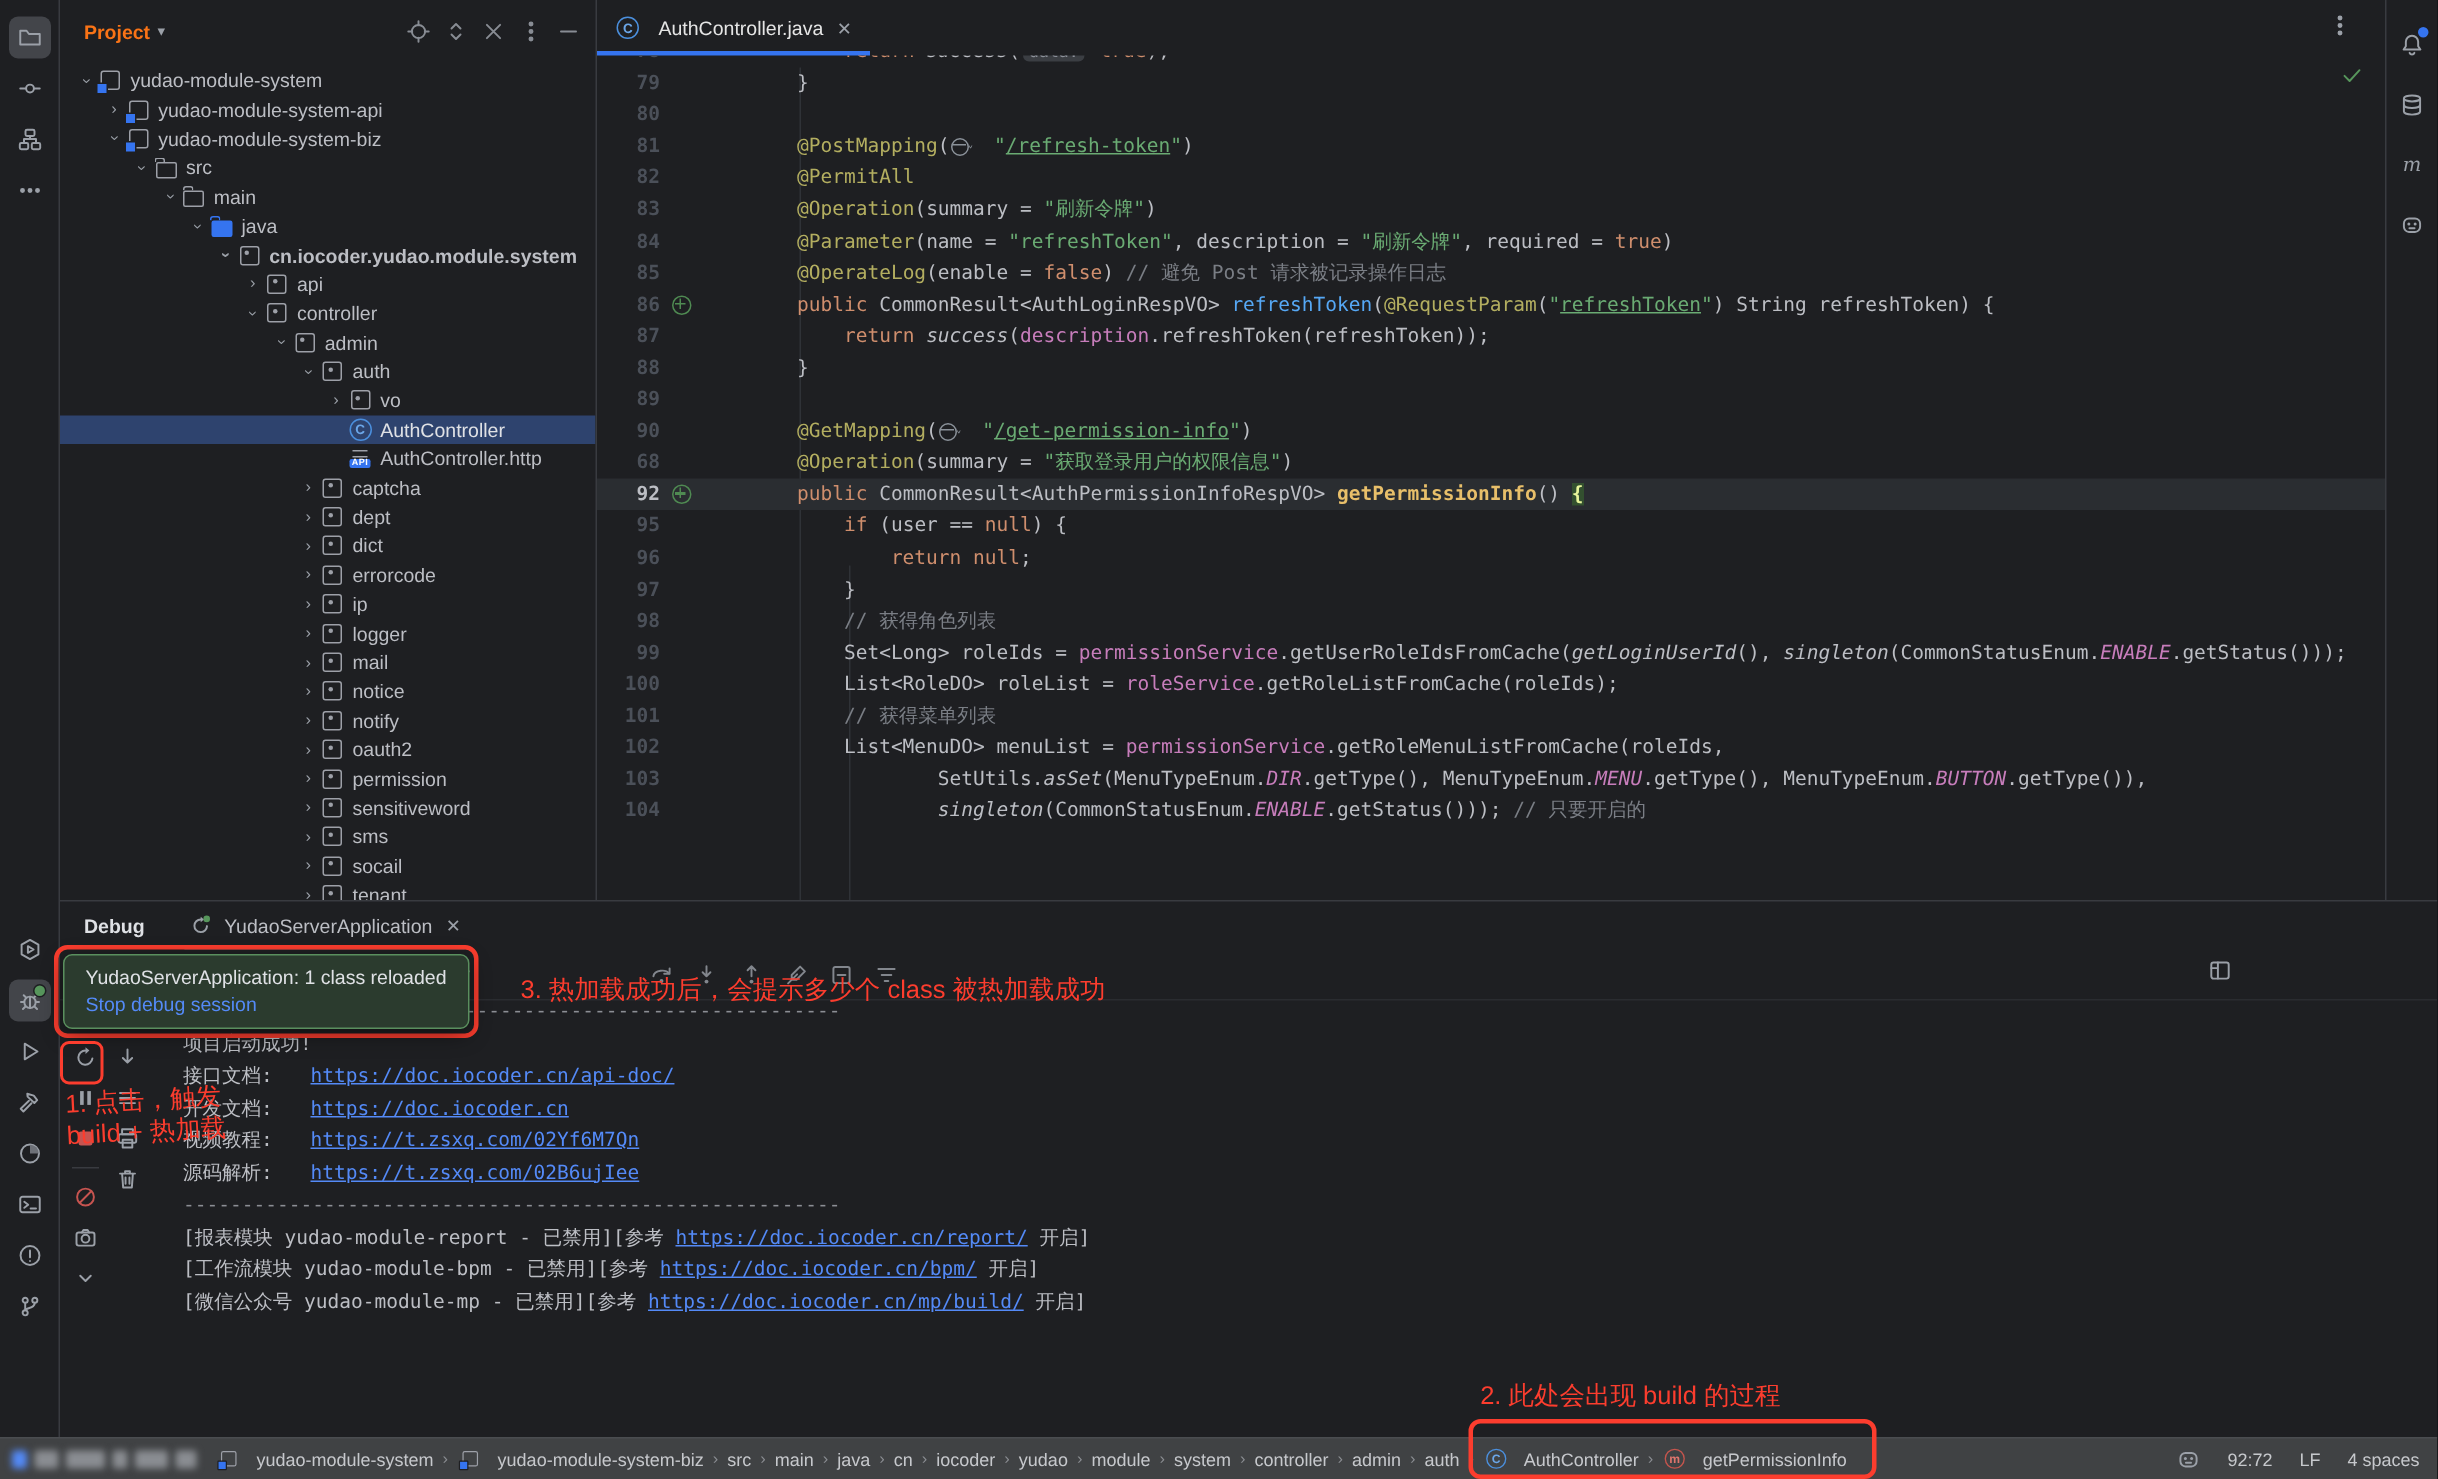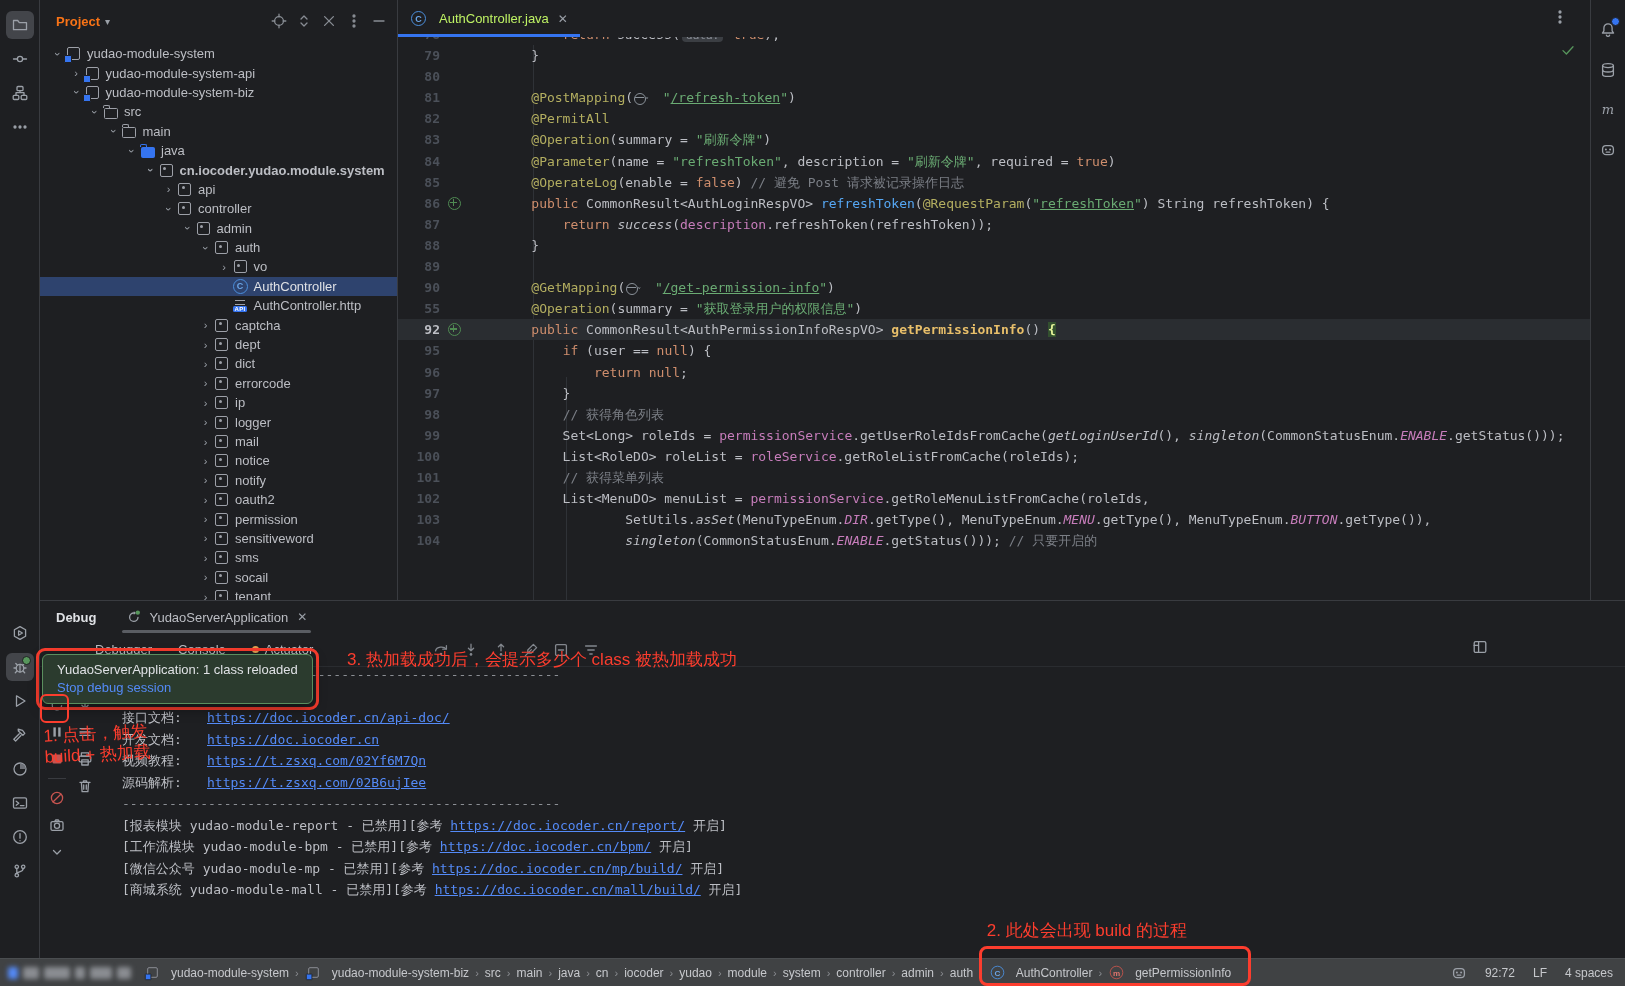--- a/index.html
+++ b/index.html
@@ -36,21 +36,21 @@
   .b-class{width:13px;height:13px;border-radius:50%;border:1.5px solid #4b8fdd;color:#6ba6e8;font-size:9px;font-weight:bold;display:flex;align-items:center;justify-content:center;}
   .b-method{width:13px;height:13px;border-radius:50%;border:1.5px solid #c4554d;color:#e0756d;font-size:9px;font-weight:bold;display:flex;align-items:center;justify-content:center;}
   .b-http{width:16px;height:13px;display:flex;flex-direction:column;align-items:center;justify-content:flex-end;}
   .b-http::before{content:"";width:10px;height:3px;border-top:1.5px solid #9da0a8;border-bottom:1.5px solid #9da0a8;margin-bottom:1px;}
   .b-http::after{content:"API";font-size:6px;font-weight:bold;color:#fff;background:#3574f0;padding:0 1.5px;border-radius:1.5px;letter-spacing:.3px;}
   
   .editor{position:absolute;left:398px;top:0;width:1192px;height:600px;background:#1e1f22;overflow:hidden;}
   .tabbar{height:37px;display:flex;align-items:stretch;position:relative;}
   .etab{display:flex;align-items:center;gap:7px;padding:0 12px;position:relative;cursor:pointer;}
   .etab .ul{position:absolute;left:0;right:0;bottom:0;height:3px;background:#3574f0;}
-  .etab-label{color:#bef264;}
+  .etab-label{color:#e5e5e5;}
   .etab-close{color:#9ba0a8;font-size:12px;margin-left:2px;}
   .ekebab{position:absolute;right:22px;top:9px;cursor:pointer;}
   .echeck{position:absolute;right:14px;top:42px;}
   .codewrap{position:absolute;left:0;top:37px;right:0;bottom:0;overflow:hidden;}
   .guide{position:absolute;width:1px;background:#2f3237;}
   .codelines{position:absolute;left:0;top:-13px;right:0;font-family:"DejaVu Sans Mono","DejaVu Sans",monospace;font-size:13px;}
   .crow{display:flex;height:21.1px;line-height:21.1px;white-space:pre;}
   .crow.cur{background:#2a2d31;}
   .gut{width:102px;flex:none;display:flex;font-weight:bold;}
   .lnum{width:42px;text-align:right;color:#4b5059;flex:none;}
@@ -104,21 +104,21 @@
   .blurblk{height:12px;border-radius:2px;background:#8a8d92;filter:blur(2.5px);margin-right:5px;flex:none;}
   .blurblk.blue{background:#548af7;}
   .crumbs{display:flex;align-items:center;white-space:nowrap;margin-left:6px;}
   .crumb{display:flex;align-items:center;gap:5px;cursor:pointer;padding:0 2px;}
   .csep{color:#8a8d92;margin:0 4px;font-size:11px;}
   .crumb .b-module{transform:scale(.8);}
   .crumb .b-class,.crumb .b-method{transform:scale(.9);}
   .sright{margin-left:auto;display:flex;align-items:center;gap:18px;}
   .sright span{cursor:pointer;}
   
-  .balloon-box{position:absolute;left:36px;top:648px;border:3px solid #fc3d2e;border-radius:9px;padding:3px;z-index:6;}
+  .balloon-box{position:absolute;left:36px;top:630px;border:3px solid #fc3d2e;border-radius:9px;padding:3px;z-index:6;}
   .balloon{background:#2b3b2e;border:1px solid #5a8f5e;border-radius:6px;padding:7px 14px 8px;box-shadow:0 4px 14px rgba(0,0,0,.45);}
   .balloon-msg{color:#dfe1e5;}
   .balloon-act{color:#548af7;margin-top:3px;cursor:pointer;}
   .ann{position:absolute;color:#fc3d2e;font-size:17px;z-index:7;white-space:nowrap;}
   #ann1{left:44px;top:723px;transform:rotate(-3deg);line-height:21px;}
   #ann3{left:347px;top:648px;}
   #ann2{top:919px;}
   .redbox{position:absolute;border:3px solid #fc3d2e;border-radius:8px;z-index:6;pointer-events:none;}
   #rb-rerun{left:40px;top:694px;width:25px;height:25px;border-width:2.5px;border-radius:6px;}
   #rb-crumb{top:946px;height:34px;}
@@ -484,21 +484,21 @@
           <div class="crow"><span class="gut"><span class="lnum">81</span><span class="gico"></span></span><span class="codetxt"><span class="t-d">    </span><span class="t-a">@PostMapping</span><span class="t-d">(</span><span class="globe"></span><span>  </span><span class="t-s">"</span><span class="t-su">/refresh-token</span><span class="t-s">"</span><span class="t-d">)</span></span></div>
           <div class="crow"><span class="gut"><span class="lnum">82</span><span class="gico"></span></span><span class="codetxt"><span class="t-d">    </span><span class="t-a">@PermitAll</span></span></div>
           <div class="crow"><span class="gut"><span class="lnum">83</span><span class="gico"></span></span><span class="codetxt"><span class="t-d">    </span><span class="t-a">@Operation</span><span class="t-d">(summary = </span><span class="t-s">"刷新令牌"</span><span class="t-d">)</span></span></div>
           <div class="crow"><span class="gut"><span class="lnum">84</span><span class="gico"></span></span><span class="codetxt"><span class="t-d">    </span><span class="t-a">@Parameter</span><span class="t-d">(name = </span><span class="t-s">"refreshToken"</span><span class="t-d">, description = </span><span class="t-s">"刷新令牌"</span><span class="t-d">, required = </span><span class="t-k">true</span><span class="t-d">)</span></span></div>
           <div class="crow"><span class="gut"><span class="lnum">85</span><span class="gico"></span></span><span class="codetxt"><span class="t-d">    </span><span class="t-a">@OperateLog</span><span class="t-d">(enable = </span><span class="t-k">false</span><span class="t-d">) </span><span class="t-c">// 避免 Post 请求被记录操作日志</span></span></div>
           <div class="crow"><span class="gut"><span class="lnum">86</span><span class="gico"><span class="apiico"></span></span></span><span class="codetxt"><span class="t-d">    </span><span class="t-k">public </span><span class="t-d">CommonResult&lt;AuthLoginRespVO&gt; </span><span class="t-m">refreshToken</span><span class="t-d">(</span><span class="t-a">@RequestParam</span><span class="t-d">(</span><span class="t-s">"</span><span class="t-su">refreshToken</span><span class="t-s">"</span><span class="t-d">) String refreshToken) {</span></span></div>
           <div class="crow"><span class="gut"><span class="lnum">87</span><span class="gico"></span></span><span class="codetxt"><span class="t-d">        </span><span class="t-k">return </span><span class="t-sm">success</span><span class="t-d">(</span><span class="t-f">description</span><span class="t-d">.refreshToken(refreshToken));</span></span></div>
           <div class="crow"><span class="gut"><span class="lnum">88</span><span class="gico"></span></span><span class="codetxt"><span class="t-d">    }</span></span></div>
           <div class="crow"><span class="gut"><span class="lnum">89</span><span class="gico"></span></span><span class="codetxt"></span></div>
           <div class="crow"><span class="gut"><span class="lnum">90</span><span class="gico"></span></span><span class="codetxt"><span class="t-d">    </span><span class="t-a">@GetMapping</span><span class="t-d">(</span><span class="globe"></span><span>  </span><span class="t-s">"</span><span class="t-su">/get-permission-info</span><span class="t-s">"</span><span class="t-d">)</span></span></div>
-          <div class="crow"><span class="gut"><span class="lnum">55</span><span class="gico"></span></span><span class="codetxt"><span class="t-d">    </span><span class="t-a">@Operation</span><span class="t-d">(summary = </span><span class="t-s">"获取登录用户的权限信息"</span><span class="t-d">)</span></span></div>
+          <div class="crow"><span class="gut"><span class="lnum">68</span><span class="gico"></span></span><span class="codetxt"><span class="t-d">    </span><span class="t-a">@Operation</span><span class="t-d">(summary = </span><span class="t-s">"获取登录用户的权限信息"</span><span class="t-d">)</span></span></div>
           <div class="crow cur"><span class="gut"><span class="lnum">92</span><span class="gico"><span class="apiico"></span></span></span><span class="codetxt"><span class="t-d">    </span><span class="t-k">public </span><span class="t-d">CommonResult&lt;AuthPermissionInfoRespVO&gt; </span><span class="t-my">getPermissionInfo</span><span class="t-d">() </span><span class="t-brace">{</span></span></div>
           <div class="crow"><span class="gut"><span class="lnum">95</span><span class="gico"></span></span><span class="codetxt"><span class="t-d">        </span><span class="t-k">if </span><span class="t-d">(user == </span><span class="t-k">null</span><span class="t-d">) {</span></span></div>
           <div class="crow"><span class="gut"><span class="lnum">96</span><span class="gico"></span></span><span class="codetxt"><span class="t-d">            </span><span class="t-k">return </span><span class="t-k">null</span><span class="t-d">;</span></span></div>
           <div class="crow"><span class="gut"><span class="lnum">97</span><span class="gico"></span></span><span class="codetxt"><span class="t-d">        }</span></span></div>
           <div class="crow"><span class="gut"><span class="lnum">98</span><span class="gico"></span></span><span class="codetxt"><span class="t-d">        </span><span class="t-c">// 获得角色列表</span></span></div>
           <div class="crow"><span class="gut"><span class="lnum">99</span><span class="gico"></span></span><span class="codetxt"><span class="t-d">        Set&lt;Long&gt; roleIds = </span><span class="t-f">permissionService</span><span class="t-d">.getUserRoleIdsFromCache(</span><span class="t-sm">getLoginUserId</span><span class="t-d">(), </span><span class="t-sm">singleton</span><span class="t-d">(CommonStatusEnum.</span><span class="t-sf">ENABLE</span><span class="t-d">.getStatus()));</span></span></div>
           <div class="crow"><span class="gut"><span class="lnum">100</span><span class="gico"></span></span><span class="codetxt"><span class="t-d">        List&lt;RoleDO&gt; roleList = </span><span class="t-f">roleService</span><span class="t-d">.getRoleListFromCache(roleIds);</span></span></div>
           <div class="crow"><span class="gut"><span class="lnum">101</span><span class="gico"></span></span><span class="codetxt"><span class="t-d">        </span><span class="t-c">// 获得菜单列表</span></span></div>
           <div class="crow"><span class="gut"><span class="lnum">102</span><span class="gico"></span></span><span class="codetxt"><span class="t-d">        List&lt;MenuDO&gt; menuList = </span><span class="t-f">permissionService</span><span class="t-d">.getRoleMenuListFromCache(roleIds,</span></span></div>
           <div class="crow"><span class="gut"><span class="lnum">103</span><span class="gico"></span></span><span class="codetxt"><span class="t-d">                SetUtils.</span><span class="t-sm">asSet</span><span class="t-d">(MenuTypeEnum.</span><span class="t-sf">DIR</span><span class="t-d">.getType(), MenuTypeEnum.</span><span class="t-sf">MENU</span><span class="t-d">.getType(), MenuTypeEnum.</span><span class="t-sf">BUTTON</span><span class="t-d">.getType()),</span></span></div>
@@ -674,21 +674,20 @@
         <div class="con-row"><span class="dash">--------------------------------------------------------</span></div>
         <div class="con-row">项目启动成功!</div>
         <div class="con-row"><span class="clabel">接口文档:</span><span class="clink">https://doc.iocoder.cn/api-doc/</span></div>
         <div class="con-row"><span class="clabel">开发文档:</span><span class="clink">https://doc.iocoder.cn</span></div>
         <div class="con-row"><span class="clabel">视频教程:</span><span class="clink">https://t.zsxq.com/02Yf6M7Qn</span></div>
         <div class="con-row"><span class="clabel">源码解析:</span><span class="clink">https://t.zsxq.com/02B6ujIee</span></div>
         <div class="con-row"><span class="dash">--------------------------------------------------------</span></div>
         <div class="con-row"><span>[报表模块 yudao-module-report - 已禁用][参考 </span><span class="clink">https://doc.iocoder.cn/report/</span><span> 开启]</span></div>
         <div class="con-row"><span>[工作流模块 yudao-module-bpm - 已禁用][参考 </span><span class="clink">https://doc.iocoder.cn/bpm/</span><span> 开启]</span></div>
         <div class="con-row"><span>[微信公众号 yudao-module-mp - 已禁用][参考 </span><span class="clink">https://doc.iocoder.cn/mp/build/</span><span> 开启]</span></div>
-        <div class="con-row"><span>[商城系统 yudao-module-mall - 已禁用][参考 </span><span class="clink">https://doc.iocoder.cn/mall/build/</span><span> 开启]</span></div>
       </div>
   </div>
 
   <div class="statusbar">
     <span class="blurblk blue" style="width:10px"></span>
     <span class="blurblk" style="width:16px"></span>
     <span class="blurblk" style="width:26px"></span>
     <span class="blurblk" style="width:10px"></span>
     <span class="blurblk" style="width:22px"></span>
     <span class="blurblk" style="width:14px"></span>

